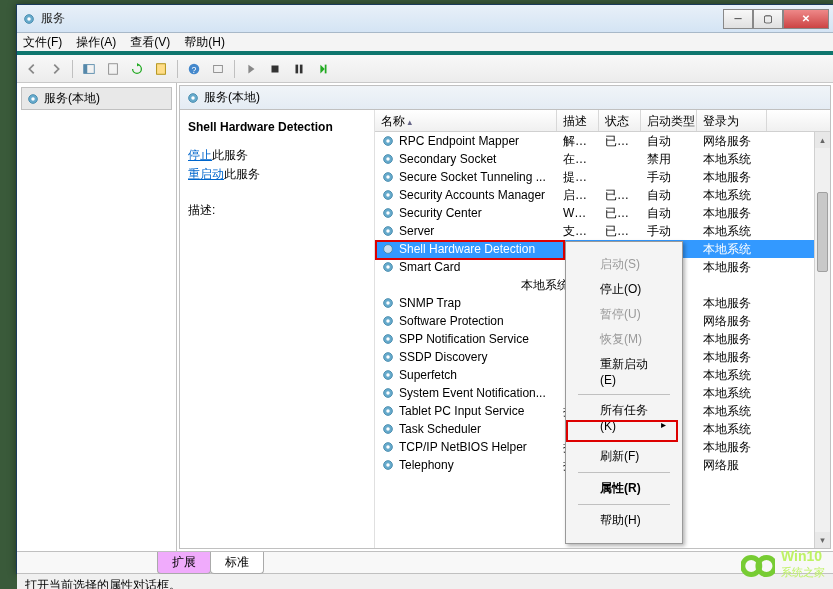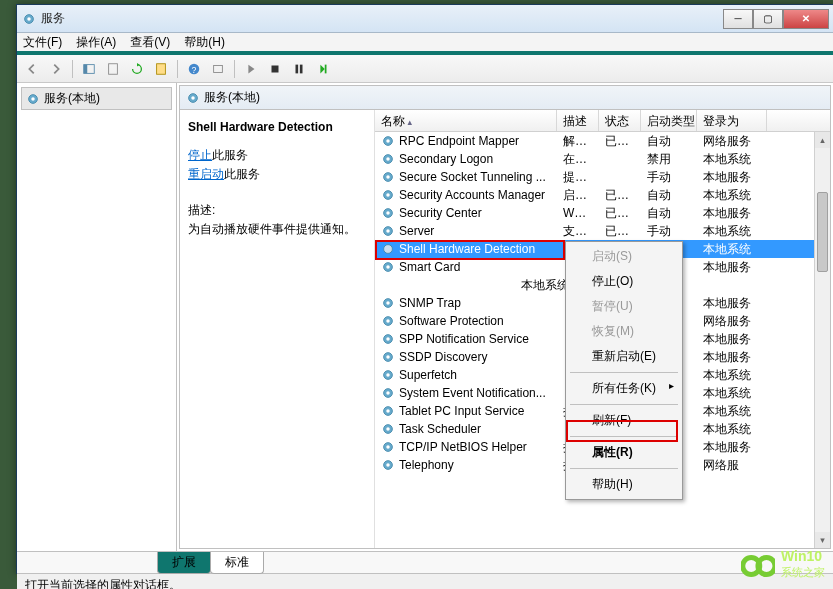--- a/index.html
+++ b/index.html
@@ -59,29 +59,29 @@
 .row .cell.stat { width: 42px; }
 .row .cell.start { width: 56px; }
 .row .cell.logon { width: 70px; }
 .row.selected { background: #3399ff; color: #fff; }
 .row.selected .gear circle { fill: #cde; }
 .row .gear { margin-right: 4px; flex-shrink: 0; }
 
 .redbox1 { position: absolute; border: 2px solid #d00; pointer-events: none; top: 130px; left: 0; width: 190px; height: 20px; z-index: 5; }
 .redbox2 { position: absolute; border: 2px solid #d00; pointer-events: none; top: 178px; left: 0; width: 112px; height: 22px; z-index: 25; }
 
-.ctxmenu { position: absolute; top: 131px; left: 190px; width: 118px; background: #f4f4f4; border: 1px solid #999; box-shadow: 2px 2px 4px rgba(0,0,0,0.3); font-size: 12px; z-index: 20; padding: 2px; }
+.ctxmenu { position: absolute; top: 131px; left: 190px; width: 118px; background: #f4f4f4; border: 1px solid #999; box-shadow: 2px 2px 4px rgba(0,0,0,0.3); font-size: 12px; z-index: 20; padding: 10px; }
 .ctxitem { padding: 4px 16px 4px 24px; cursor: default; position: relative; }
 .ctxitem.disabled { color: #999; }
 .ctxsep { height: 1px; background: #c0c0c0; margin: 3px 2px; }
 .ctxitem.submenu::after { content: "▸"; position: absolute; right: 6px; font-size: 10px; }
 
 .tabs { height: 22px; border-top: 1px solid #c0c0c0; display: flex; align-items: flex-end; padding-left: 140px; font-size: 12px; background: #f8f8f8; position: relative; }
 .tab { padding: 2px 14px; border: 1px solid #aaa; border-top: none; background: #fff; margin-right: -1px; border-radius: 0 0 4px 4px; position: relative; top: 1px; }
-.tab.active { background: #0f766e; }
+.tab.active { background: #f0abfc; }
 
 .statusbar { height: 22px; background: #f0f0f0; border-top: 1px solid #c0c0c0; font-size: 12px; padding: 3px 8px; }
 
 .watermark { position: absolute; bottom: 6px; right: 8px; display: flex; color: #bef264; font-size: 13px; font-weight: bold; z-index: 50; }
 .watermark .logo { width: 34px; height: 34px; margin-right: 6px; }
 .watermark .txt { line-height: 1.1; font-size: 14px; }
 .watermark .txt small { font-size: 11px; font-weight: normal; }
 
 .gear { width: 14px; height: 14px; display: inline-block; }
 .scrollbar-v { position: absolute; right: 0; top: 22px; bottom: 0; width: 16px; background: #f0f0f0; border-left: 1px solid #d0d0d0; }
@@ -209,21 +209,20 @@
       </div>
 
       <div class="content">
         <div class="descpane">
           <div class="svctitle">Shell Hardware Detection</div>
           <div class="links">
             <div><a>停止</a><span>此服务</span></div>
             <div><a>重启动</a><span>此服务</span></div>
           </div>
           <div class="desclabel">描述:</div>
-          <div>为自动播放硬件事件提供通知。</div>
         </div>
 
         <div class="listpane">
           <div class="listhead">
             <div class="col name sorted">名称</div>
             <div class="col desc">描述</div>
             <div class="col stat">状态</div>
             <div class="col start">启动类型</div>
             <div class="col logon">登录为</div>
           </div>
@@ -240,21 +239,21 @@
                 <div class="cell stat">已启动</div>
                 <div class="cell start">自动</div>
                 <div class="cell logon">网络服务</div>
               </div>
               <div class="row">
                 <div class="cell name">
                   <svg class="gear" viewBox="0 0 16 16">
                     <circle cx="8" cy="8" r="5" fill="#6ac" stroke="#48a"></circle>
                     <circle cx="8" cy="8" r="2" fill="#fff"></circle>
                   </svg>
-                  <span>Secondary Logon</span>
+                  <span>Secondary Socket</span>
                 </div>
                 <div class="cell desc">在不...</div>
                 <div class="cell stat"></div>
                 <div class="cell start">禁用</div>
                 <div class="cell logon">本地系统</div>
               </div>
               <div class="row">
                 <div class="cell name">
                   <svg class="gear" viewBox="0 0 16 16">
                     <circle cx="8" cy="8" r="5" fill="#6ac" stroke="#48a"></circle>

